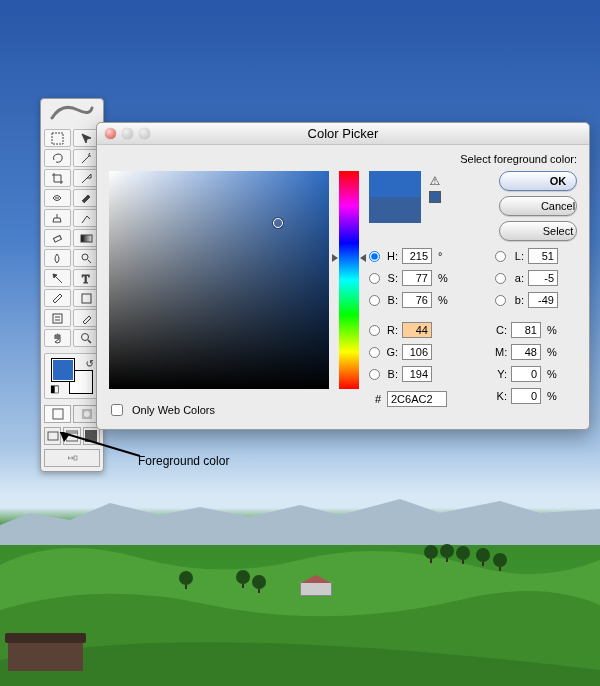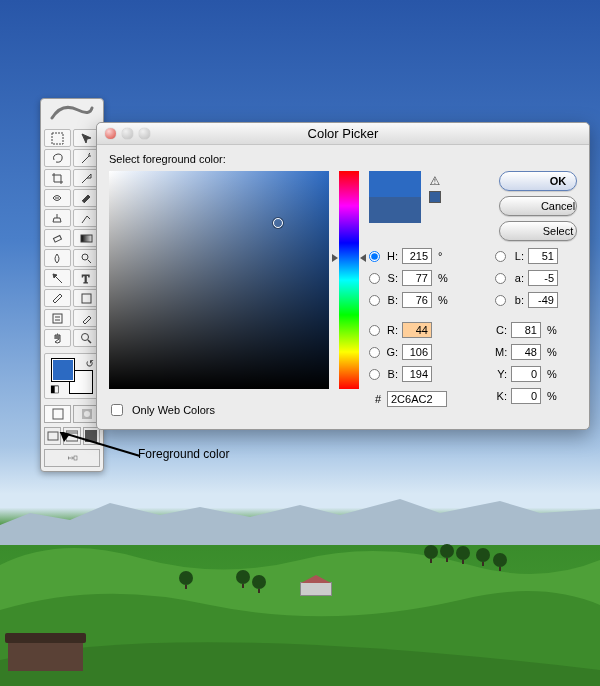--- a/index.html
+++ b/index.html
@@ -88,42 +88,42 @@
   }
   .mode svg{width:12px;height:12px;fill:#555;}
   .mode.active{background:#fafafa;}
   
   .annotation{
     position:absolute; left:40px; top:432px; width:200px; height:40px;
     pointer-events:none;
   }
   .annotation svg{position:absolute; left:0; top:0;}
   .annotation-text{
-    position:absolute; left:98px; top:15px; font-size:12px; color:#000;
+    position:absolute; left:98px; top:22px; font-size:12px; color:#000;
     white-space:nowrap;
   }
   
   .dialog{
     position:absolute; left:96px; top:122px; width:494px; height:308px;
     background:#ececec; border:1px solid #999; border-radius:5px;
     box-shadow:0 6px 20px rgba(0,0,0,.35);
   }
   .titlebar{
     position:relative; height:22px; border-bottom:1px solid #c5c5c5;
     background:linear-gradient(#fafafa,#dcdcdc);
     border-radius:5px 5px 0 0;
     text-align:center; line-height:22px; font-size:13px;
   }
   .traffic{position:absolute; left:8px; top:5px; display:flex; gap:6px;}
   .tl{width:11px;height:11px;border-radius:50%;box-shadow:0 0 1px rgba(0,0,0,.4);}
   .tl.close{background:radial-gradient(circle at 35% 30%,#fcd4d4,#d94a3f);}
   .tl.min{background:radial-gradient(circle at 35% 30%,#f0f0f0,#bdbdbd);}
   .tl.zoom{background:radial-gradient(circle at 35% 30%,#f0f0f0,#bdbdbd);}
   .dlg-body{padding:8px 12px 10px 12px;}
-  .section-label{font-size:11px; margin-bottom:6px;}
+  .section-label{font-size:11px; margin-bottom:6px;text-align:right;}
   .main-row{display:flex; gap:10px;}
   .sv-box{
     position:relative; width:220px; height:218px;
     background:
       linear-gradient(to bottom, transparent 0%, #000 100%),
       linear-gradient(to right, #fff 0%, #2c6ac2 100%);
   }
   .sv-cursor{
     position:absolute; width:10px; height:10px; border:1.5px solid #fff;
     border-radius:50%; transform:translate(-50%,-50%);

